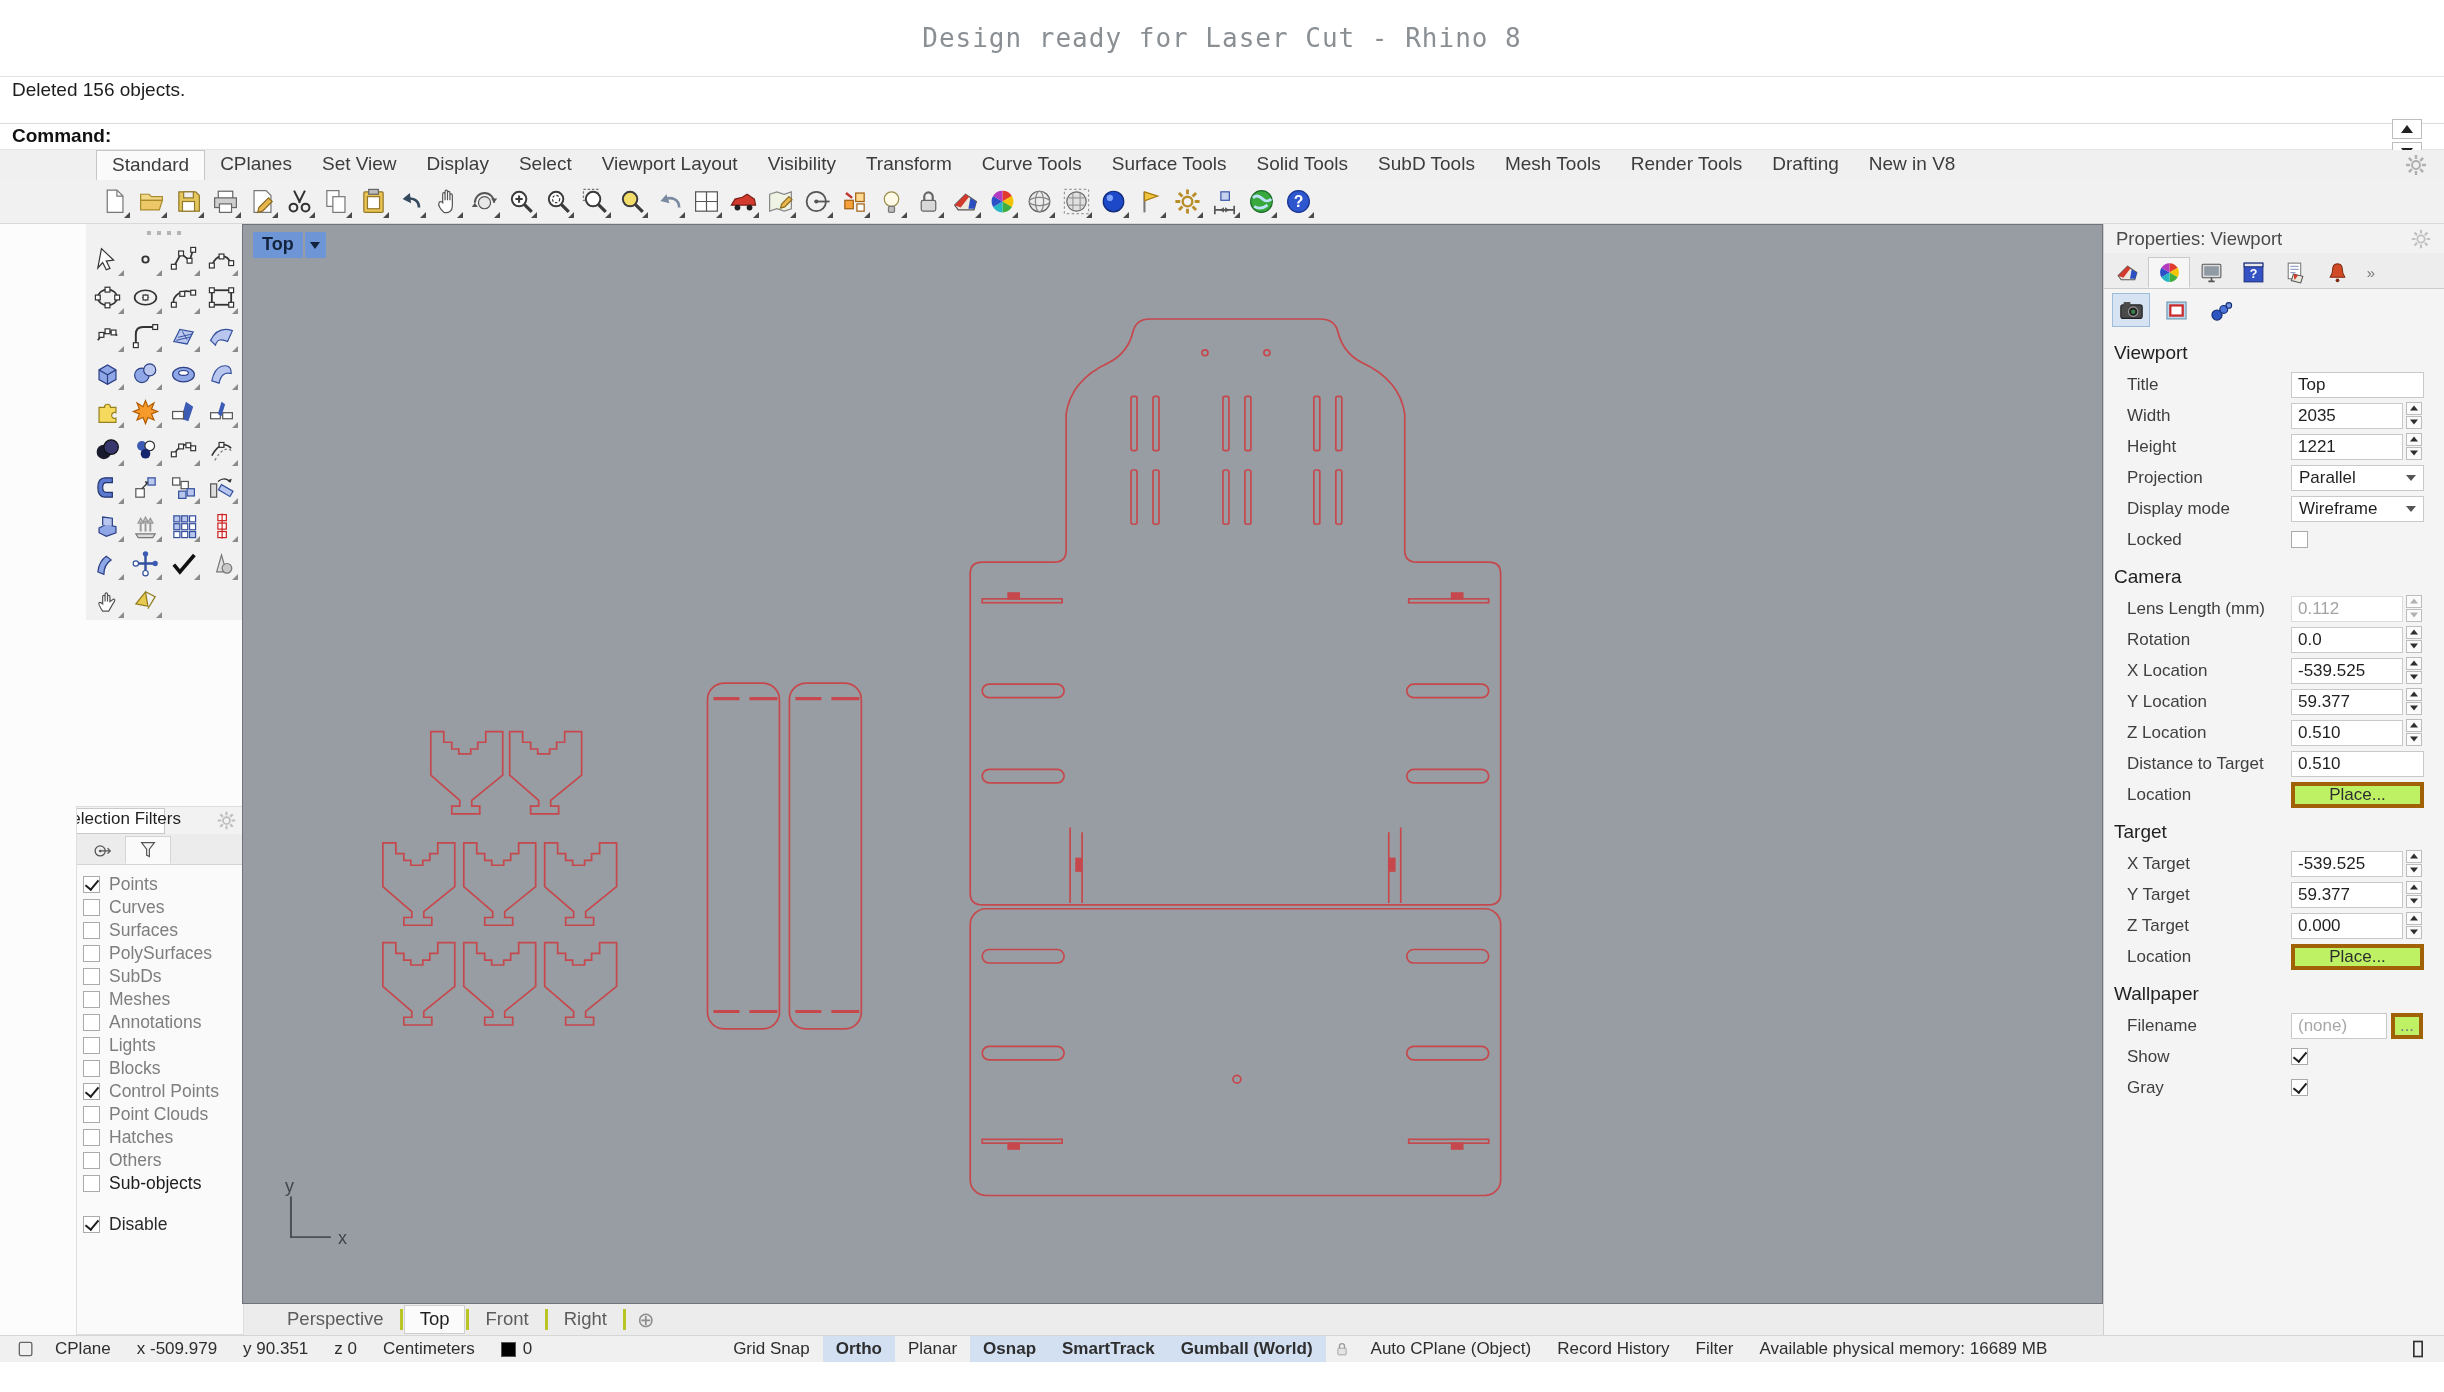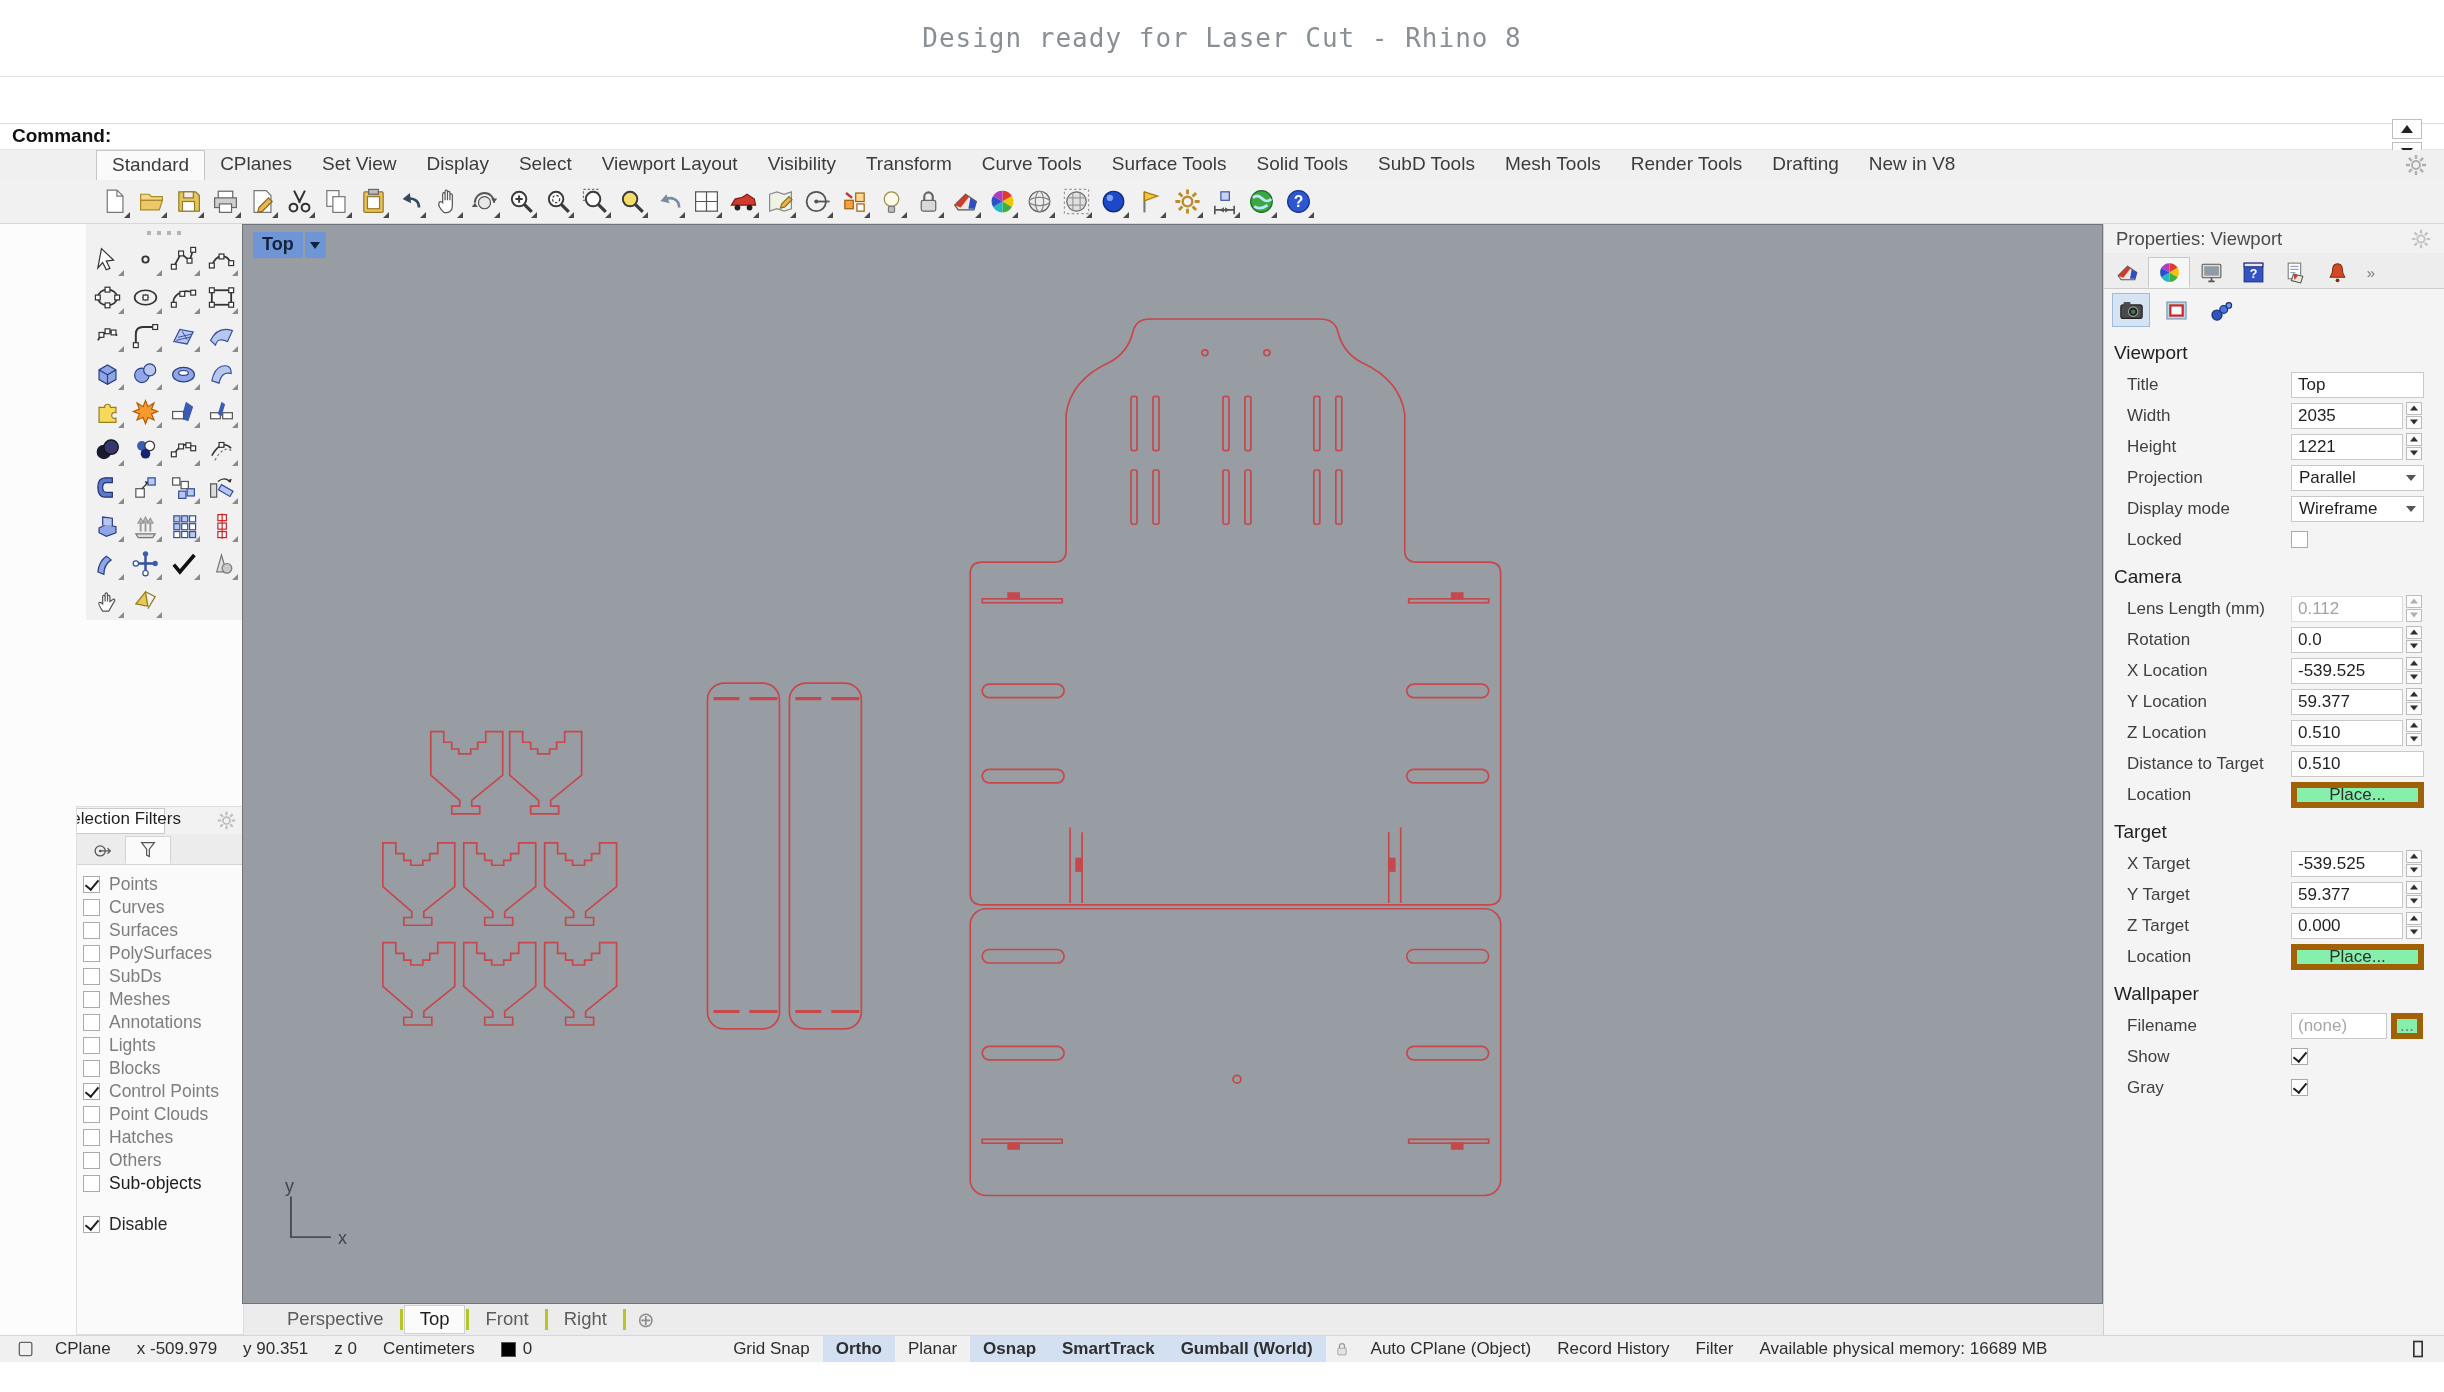--- a/index.html
+++ b/index.html
@@ -94,21 +94,21 @@
   .spin span{flex:1;border:1px solid #bdbdbd;background:#fbfbfb;position:relative;margin-bottom:1px}
   .spin span::after{content:"";position:absolute;left:50%;top:50%;transform:translate(-50%,-50%);
     border-left:4px solid transparent;border-right:4px solid transparent}
   .spin .up::after{border-bottom:5px solid #2e2e2e}
   .spin .dn::after{border-top:5px solid #2e2e2e}
   .row-disabled .spin .up::after{border-bottom-color:#b0b0b0}
   .row-disabled .spin .dn::after{border-top-color:#b0b0b0}
   .select{width:133px;height:26px;border:1px solid #c9c9c9;background:#fff;display:flex;align-items:center;
     justify-content:space-between;padding:0 7px;font-size:17px;color:#1f1f1f}
   .select .chev{width:0;height:0;border-left:5px solid transparent;border-right:5px solid transparent;border-top:6px solid #555}
-  .btn{width:133px;height:26px;background:#86efac;border:6px solid #a16207;display:flex;align-items:center;
+  .btn{width:133px;height:26px;background:#bef264;border:4px solid #a16207;display:flex;align-items:center;
     justify-content:center;font-size:17px;color:#2e2e2e}
   .btn.sm{width:32px;margin-left:4px;color:#777}
   
   .statusbar{height:27px;background:#f0f0f0;border-top:1px solid #d6d6d6;display:flex;align-items:center;
     font-size:17px;color:#2e2e2e;padding:0 10px}
   .sb-icon{width:20px;height:20px;margin:0 6px;flex:none}
   .sb-item{padding:0 13px;white-space:nowrap;height:100%;display:flex;align-items:center}
   .sb-item.on{background:#d2e0f2;font-weight:bold}
   .sb-gap{width:175px;flex:none}
   .sb-swatch{width:15px;height:15px;background:#000;border:1px solid #555;margin-right:7px;flex:none}
@@ -116,20 +116,21 @@
 </style>
 </head>
 <body>
 
 <div class="titlebar">
   <span class="t">Design ready for Laser Cut - Rhino 8</span>
 </div>
 
 <div class="cmdarea">
   <div class="cmd-history">
+    <div>Deleted 156 objects.</div>
   </div>
   <div class="cmd-prompt">Command:</div>
   <div class="cmd-scroll">
     <div class="sc up">
         <i></i>
       </div>
     <div class="sc dn">
         <i></i>
       </div>
   </div>

